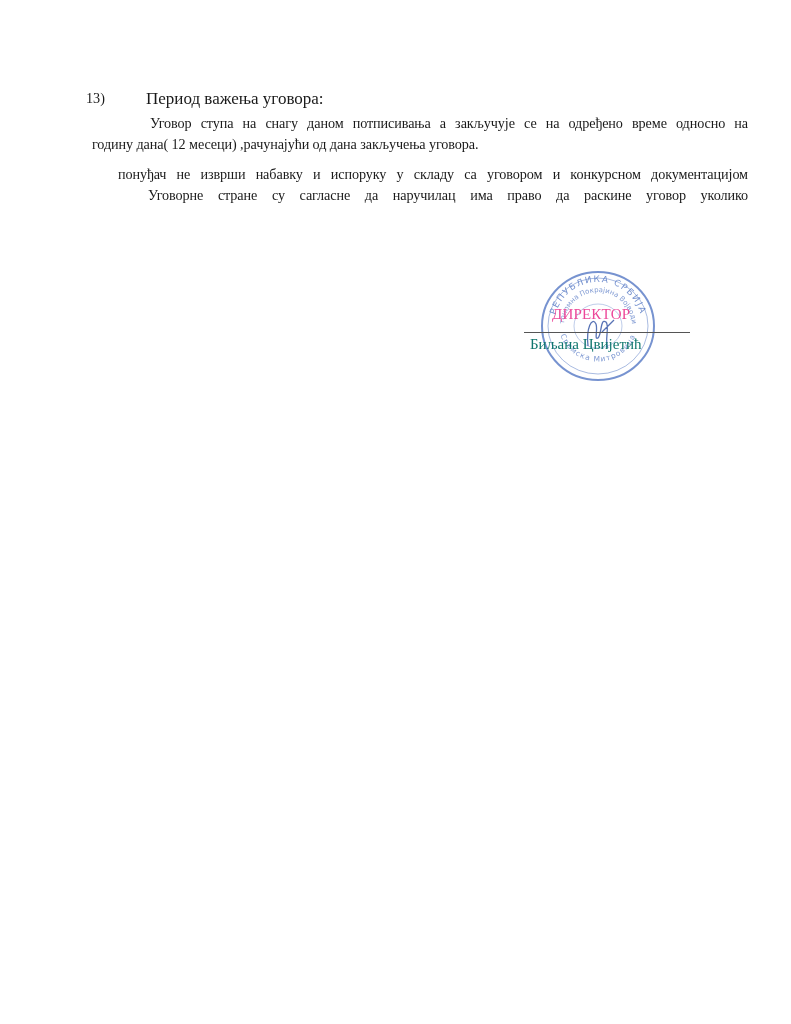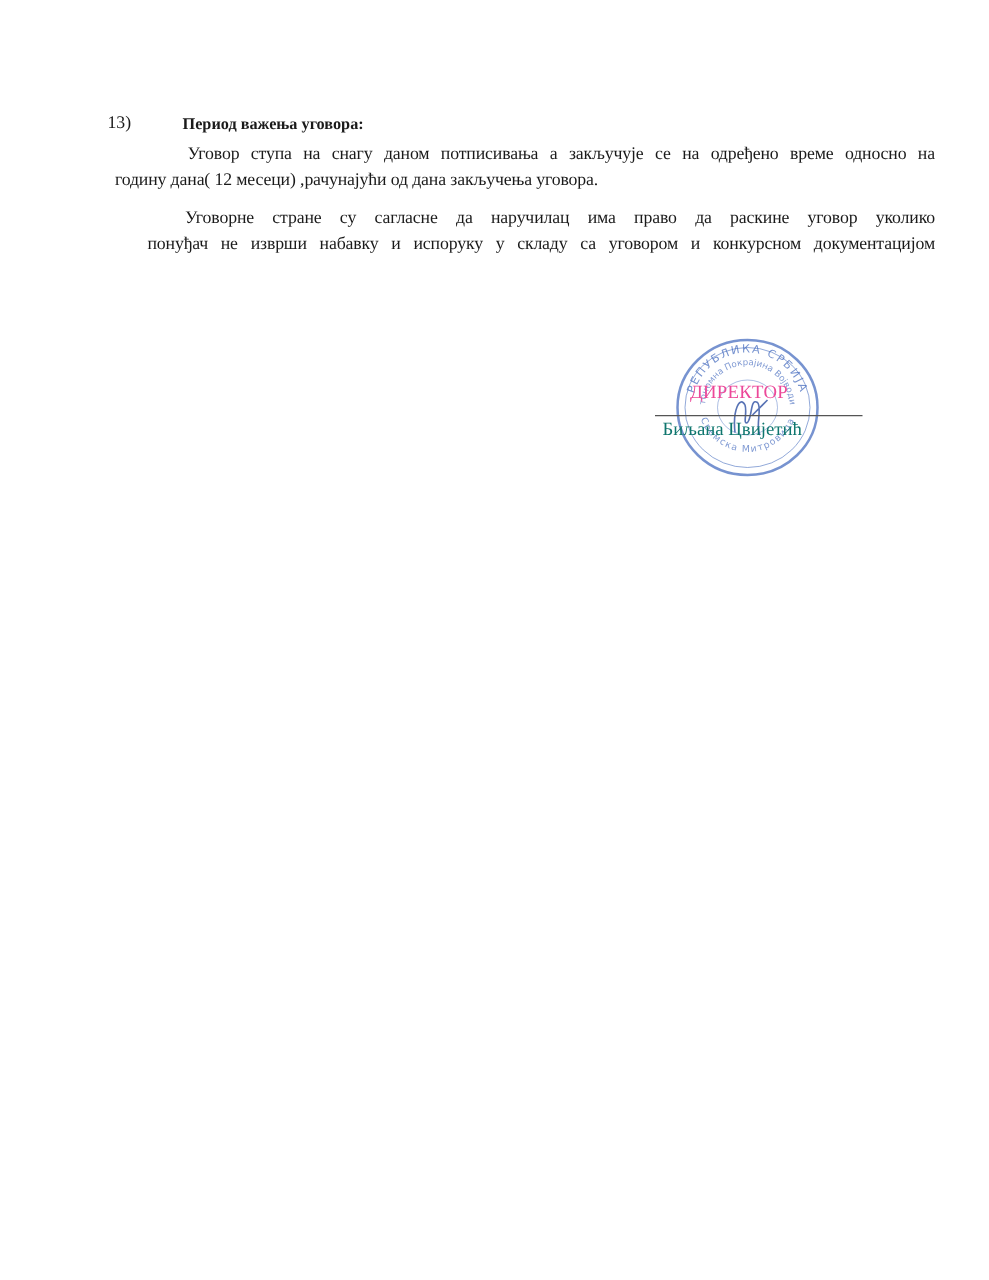--- a/index.html
+++ b/index.html
@@ -33,22 +33,22 @@
     .heading-row {
       display: flex;
       align-items: flex-end;
       height: 20px;
     }
     .num {
       width: 60px;
       display: inline-block;
     }
     .title {
-      font-weight: bold;
-      font-size: 13px;
+      font-weight: normal;
+      font-size: 17px;
     }
     .para {
       margin: 4px;
       padding-left: 30px;
       text-align: justify;
       text-align-last: left;
       letter-spacing: -0.1px;
     }
     .para .line {
       display: block;
@@ -114,22 +114,22 @@
       <span class="title">Период важења уговора:</span>
     </div>
     <div class="para">
       <span class="line first">Уговор ступа на снагу даном потписивања а закључује се на одређено време односно на</span>
       <span class="line last" style="margin-left:-28px">годину дана( 12 месеци) ,рачунајући од дана закључења уговора.</span>
     </div>
   </div>
 
   <div class="section sec14">
     <div class="para">
+      <span class="line">понуђач не изврши набавку и испоруку у складу са уговором и конкурсном документацијом</span>
       <span class="line first">Уговорне стране су сагласне  да наручилац има право да раскине уговор  уколико</span>
-      <span class="line">понуђач не изврши набавку и испоруку у складу са уговором и конкурсном документацијом</span>
     </div>
   </div>
 
   <div class="signature">
     <svg class="stamp" viewBox="0 0 124 116">
       <defs>
         <path id="arcTop" d="M 18 58 A 44 44 0 0 1 106 58" fill="none"></path>
         <path id="arcInner" d="M 28 58 A 34 34 0 0 1 96 58" fill="none"></path>
         <path id="arcBottom" d="M 24 66 A 40 40 0 0 0 100 66" fill="none"></path>
       </defs>

